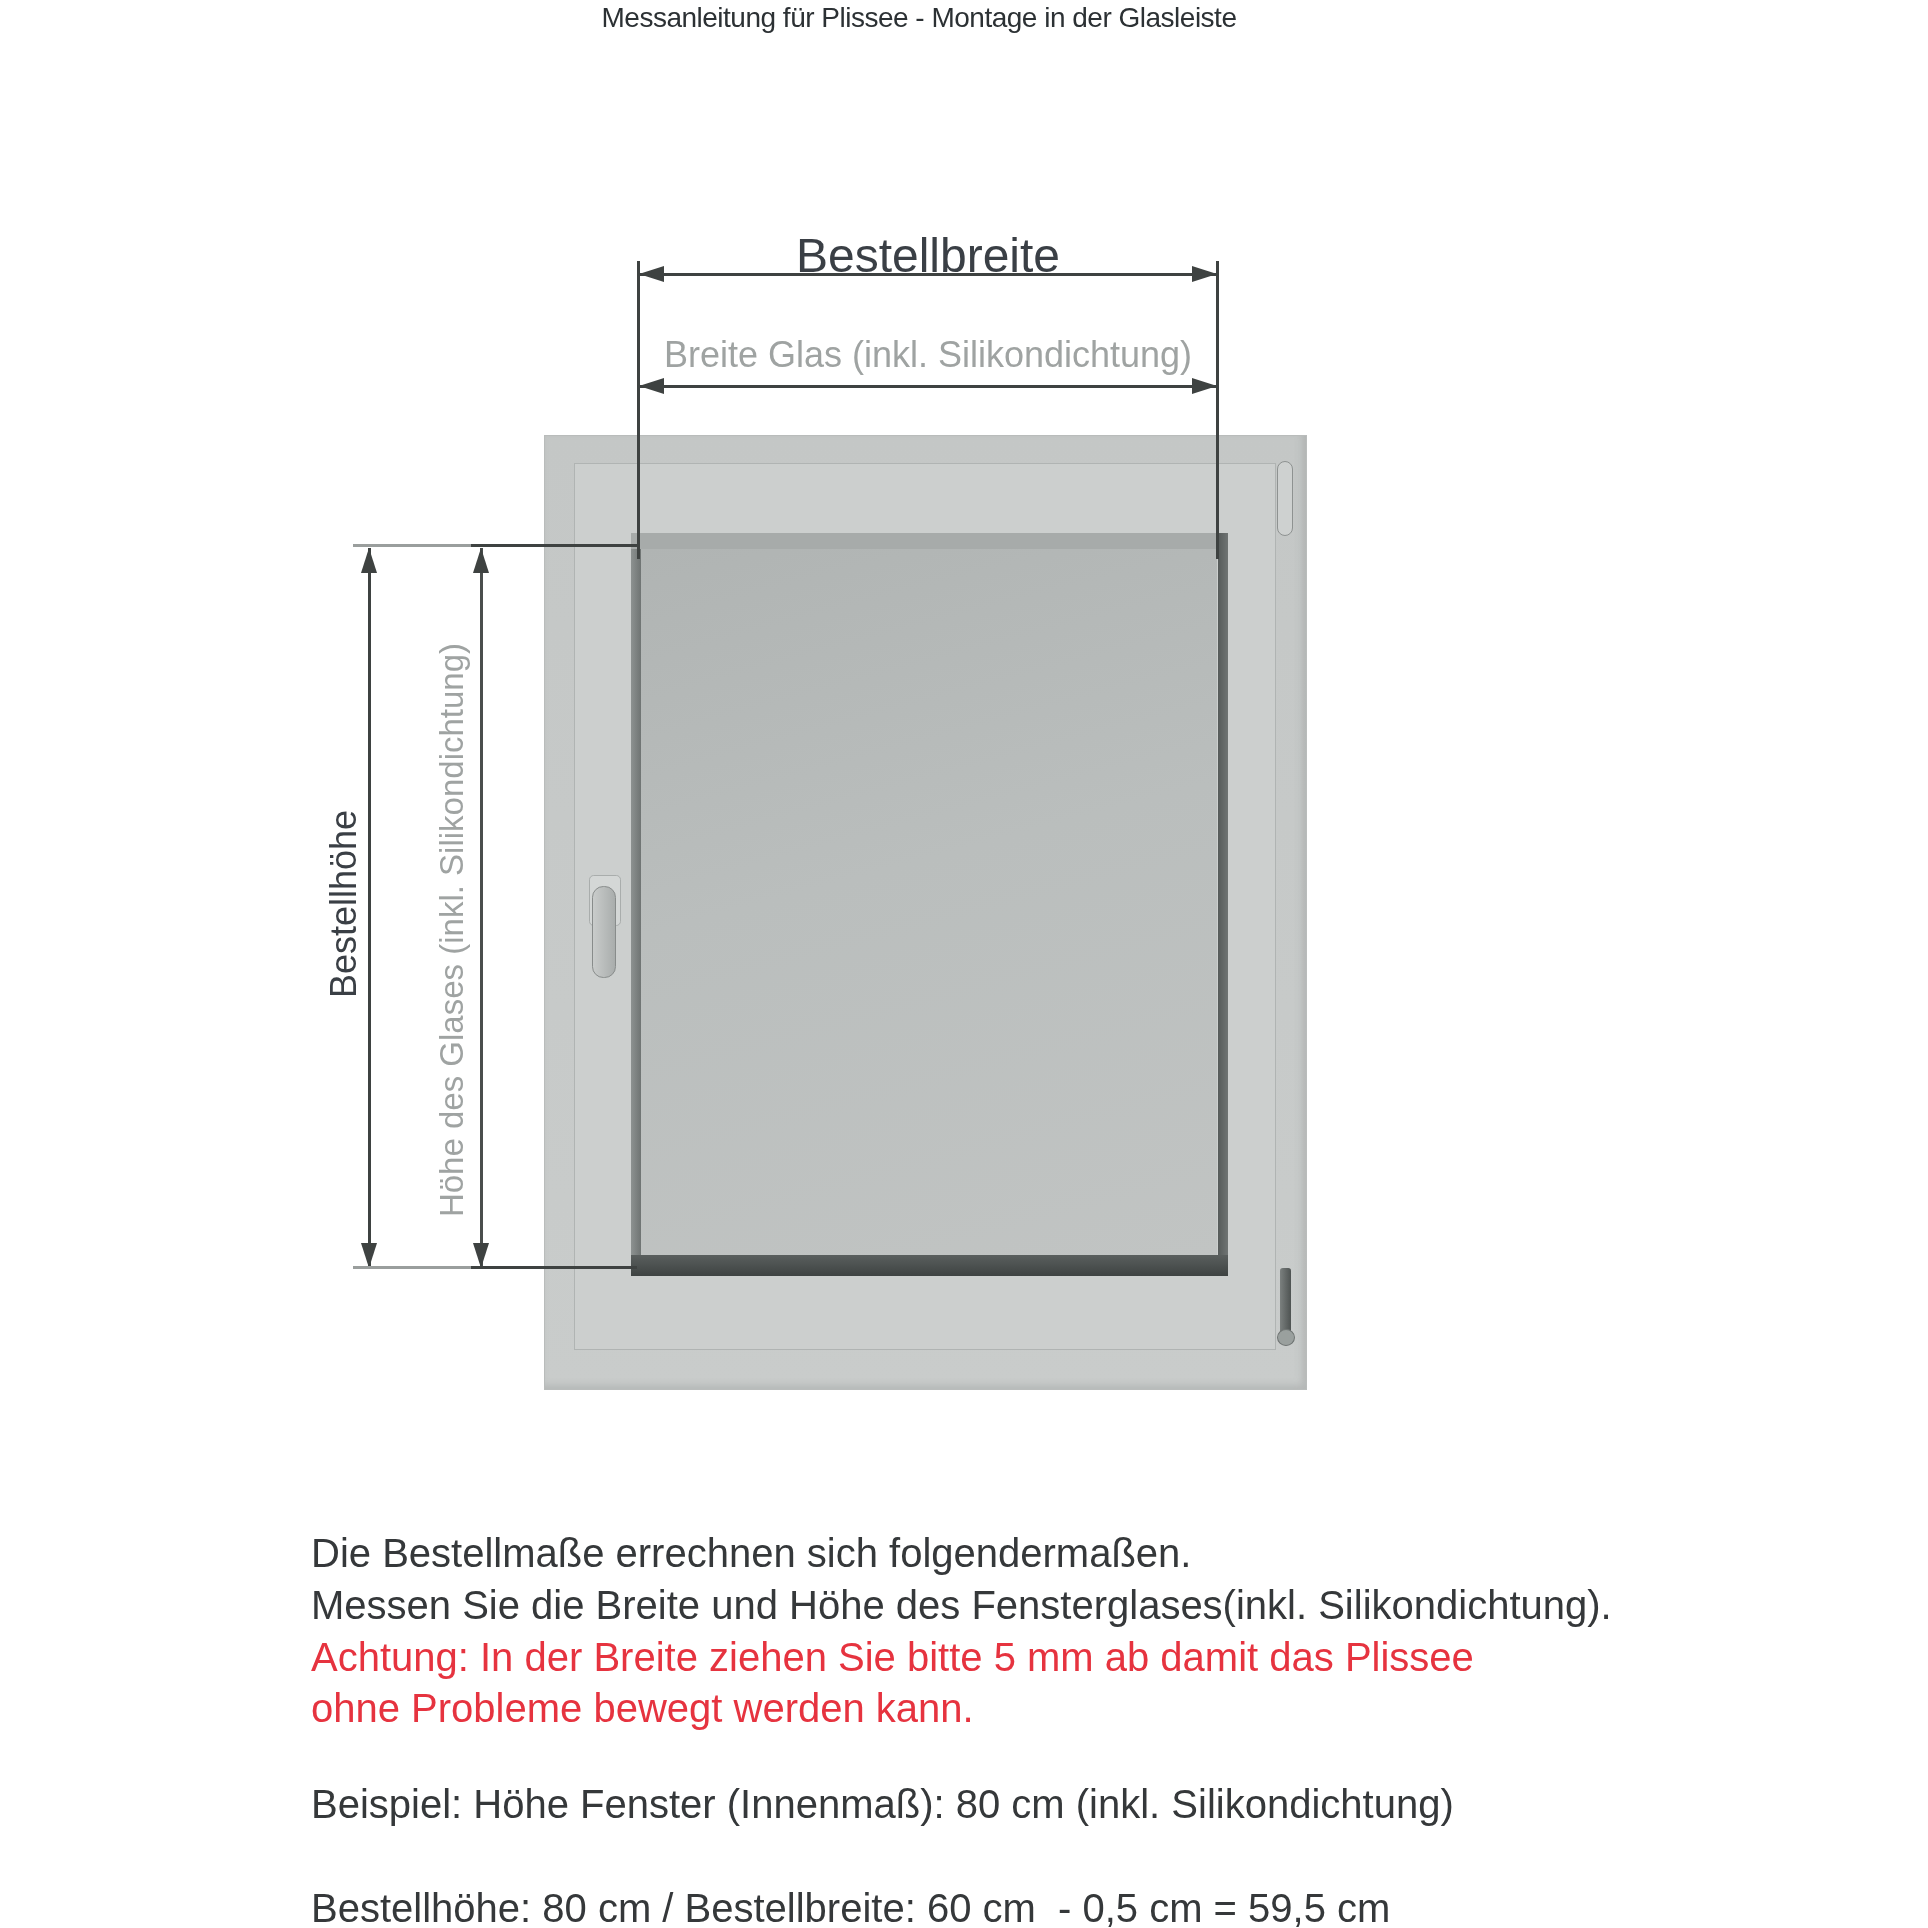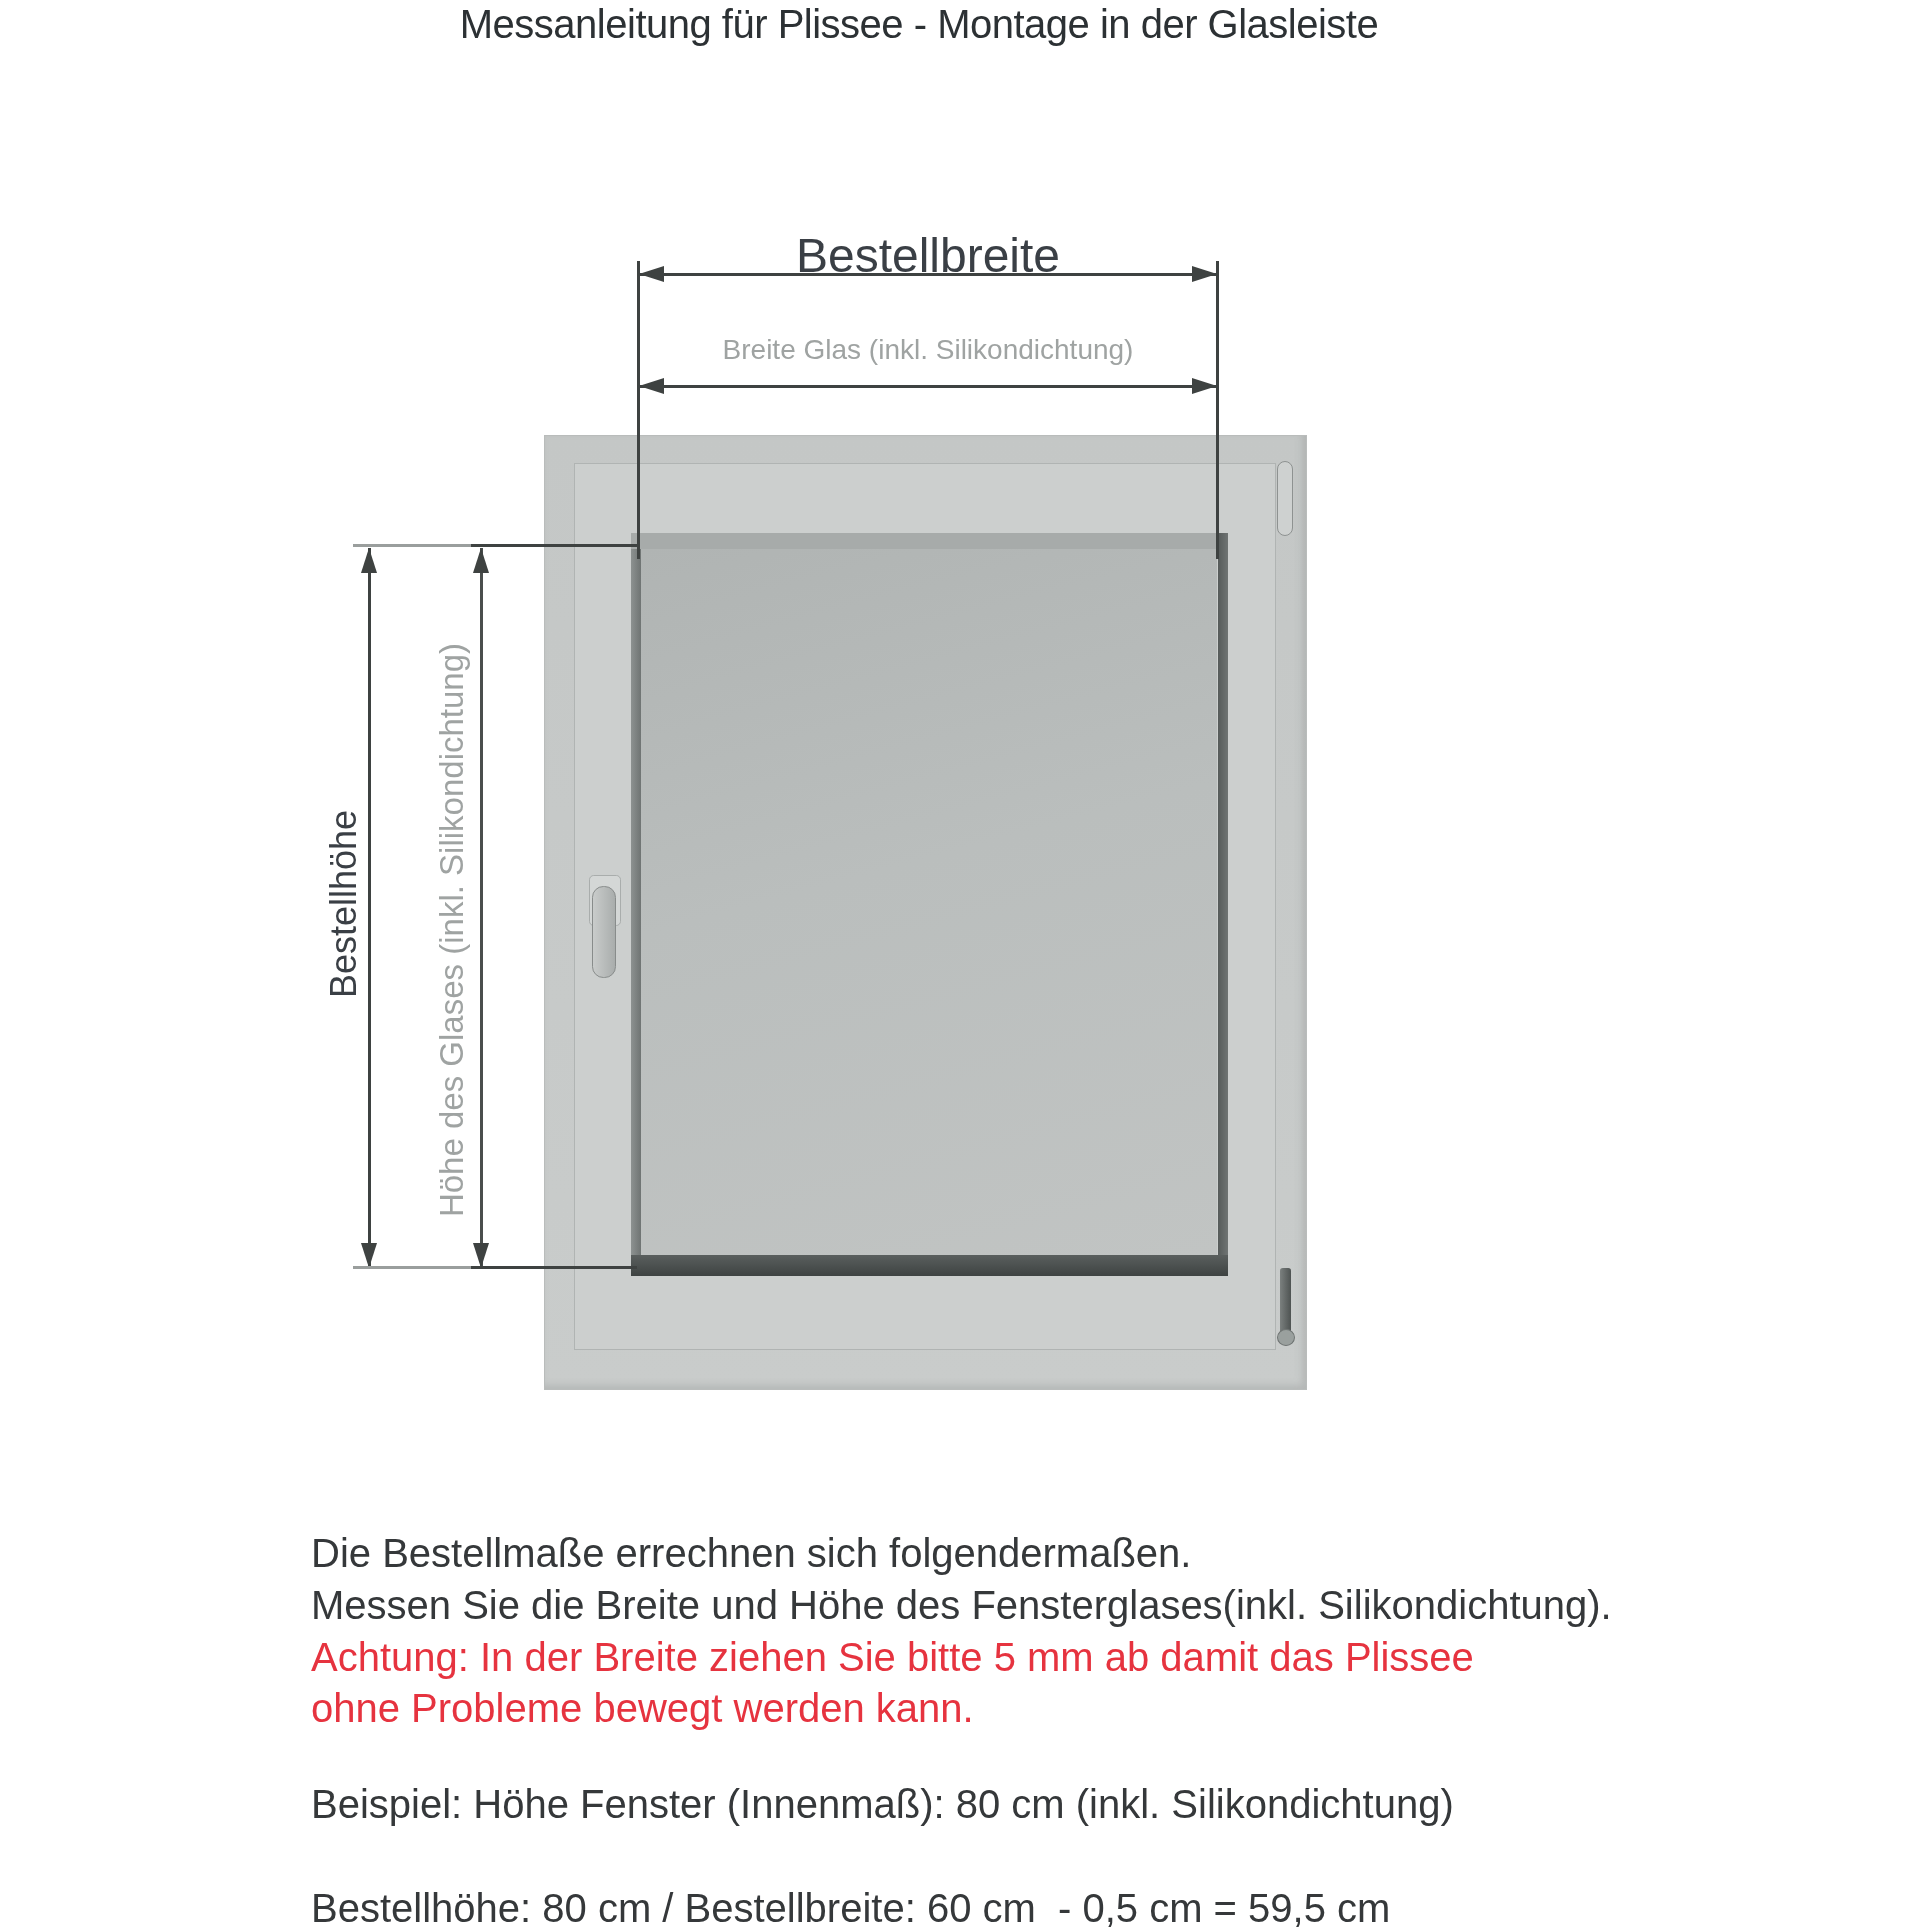--- a/index.html
+++ b/index.html
@@ -7,39 +7,39 @@
     position:relative;
     width:1928px;
     height:1928px;
     background:#ffffff;
     font-family:"Liberation Sans", sans-serif;
     overflow:hidden;
   }
   
   #title{
     position:absolute; left:399px; top:1.9px; width:1040px;
-    text-align:center; font-size:40px; color:#2c3134; letter-spacing:-0.5px;
+    text-align:center; font-size:28px; color:#2c3134; letter-spacing:-0.5px;
     white-space:nowrap;
   }
   
   .hline{position:absolute; height:2.8px; background:#3e4241;}
   .vline{position:absolute; width:2.8px; background:#3e4241;}
   .gray-seg{background:#9a9e9d;}
   .ah{position:absolute; width:0; height:0;}
   .ah-left  {border-top:8.5px solid transparent; border-bottom:8.5px solid transparent; border-right:25.4px solid #3e4241;}
   .ah-right {border-top:8.5px solid transparent; border-bottom:8.5px solid transparent; border-left:25.4px solid #3e4241;}
   .ah-up    {border-left:8.5px solid transparent; border-right:8.5px solid transparent; border-bottom:25.4px solid #3e4241;}
   .ah-down  {border-left:8.5px solid transparent; border-right:8.5px solid transparent; border-top:25.4px solid #3e4241;}
   .dim-label{position:absolute; white-space:nowrap;}
   
   #bb-label{left:639px; top:228px; width:578px; text-align:center; font-size:48px; color:#3a3f45;}
   #bb-line{left:639px; top:273px; width:578px;}
   #bb-ah-l{left:639px; top:266px;}
   #bb-ah-r{left:1192px; top:266px;}
-  #bg-label{left:639px; top:334px; width:578px; text-align:center; font-size:28px; color:#9fa3a2;}
+  #bg-label{left:639px; top:334px; width:578px; text-align:center; font-size:36px; color:#9fa3a2;}
   #bg-line{left:639px; top:385px; width:578px;}
   #bg-ah-l{left:639px; top:378px;}
   #bg-ah-r{left:1192px; top:378px;}
   #ext-left{left:637px; top:261px; height:298px;}
   #ext-right{left:1216px; top:261px; height:298px;}
   
   #bh-line{left:368px; top:548px; height:720px;}
   #bh-ah-t{left:361px; top:548px;}
   #bh-ah-b{left:361px; top:1243px;}
   #hg-line{left:480px; top:548px; height:720px; background:#4a4e4d;}

